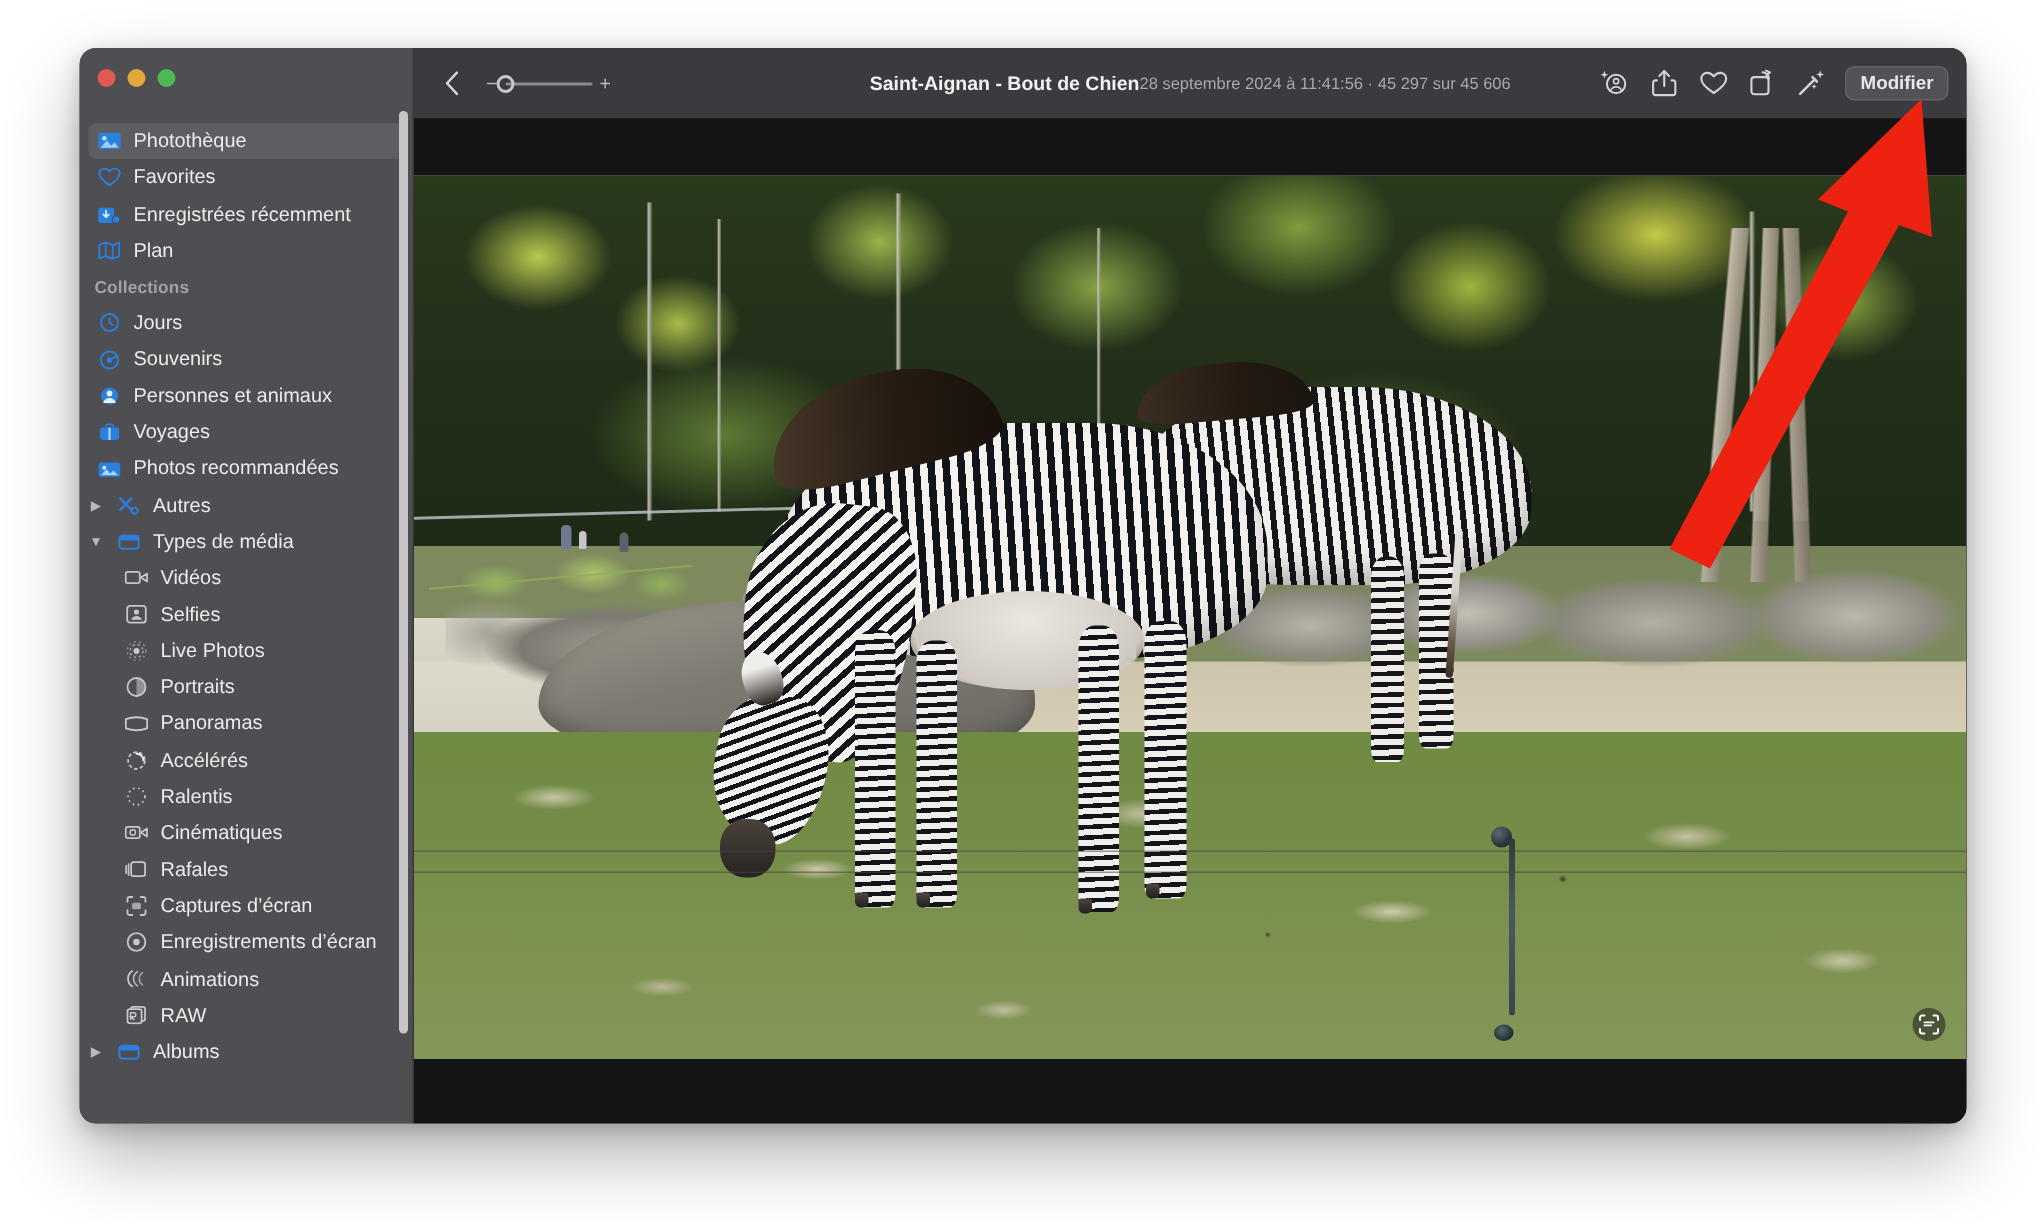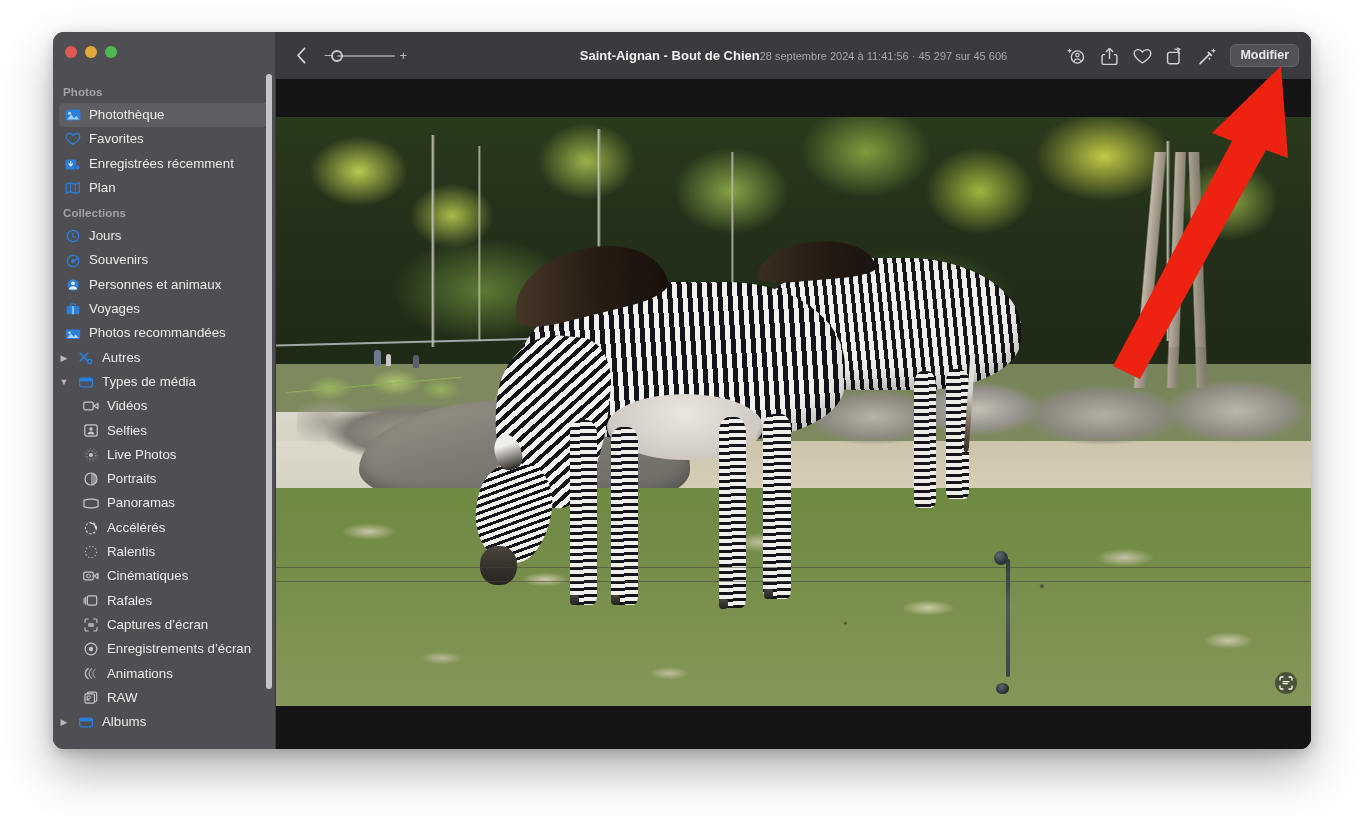--- a/index.html
+++ b/index.html
@@ -210,21 +210,21 @@
   #photo-subtitle {
     color: #a9a7ab;
     font-size: 11px;
     line-height: 14px;
     margin-top: 1px;
   }
 
   #toolbar-right {
     margin-left: auto;
     display: flex;
-    align-items: flex-end;
+    align-items: center;
     gap: 11px;
     position: relative;
     z-index: 2;
   }
   #edit-button {
     color: #e9e7eb;
     font-size: 12.5px;
     font-weight: 600;
     padding: 4px 9px 5px;
     border-radius: 6px;
@@ -541,21 +541,20 @@
     <div id="sidebar">
 
       <div id="traffic-lights">
         <span class="light close"></span>
         <span class="light min"></span>
         <span class="light max"></span>
       </div>
 
       <div id="sidebar-scroll">
 
-        <div class="group-label first">Photos</div>
 
         <div class="nav-item selected">
           <span class="ico">
             <svg width="16" height="14" viewBox="0 0 16 14">
               <rect x="0.5" y="1.5" width="15" height="11" rx="2.2" fill="#2b7fdd"></rect>
               <circle cx="4.6" cy="5.2" r="1.5" fill="#bfe0ff"></circle>
               <path d="M2 11.5 L6.2 6.6 L9.2 10.2 L11.4 7.8 L14 11.5 Z" fill="#9fd0ff"></path>
             </svg>
           </span>
           <span class="nav-label">Photothèque</span>

